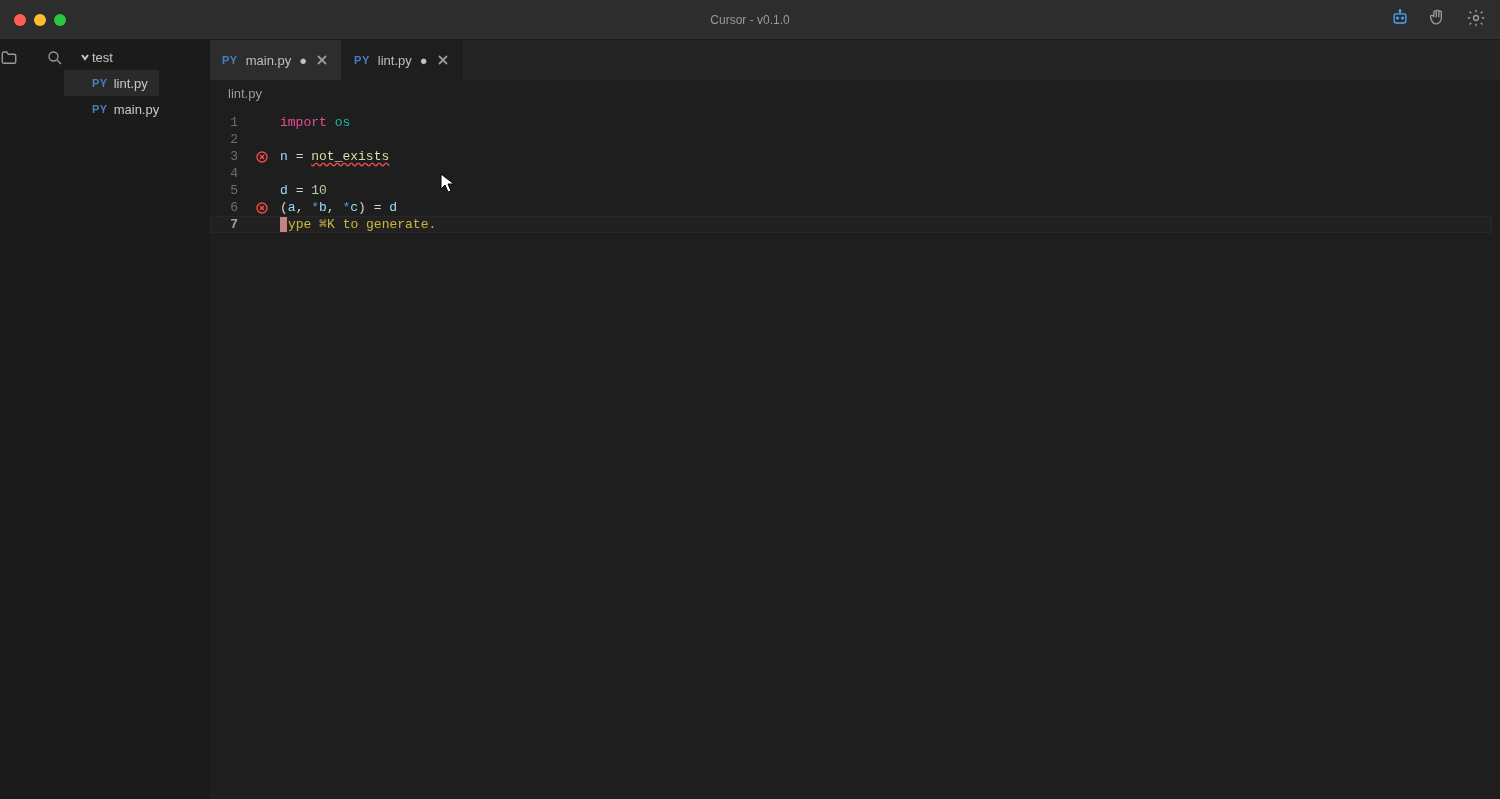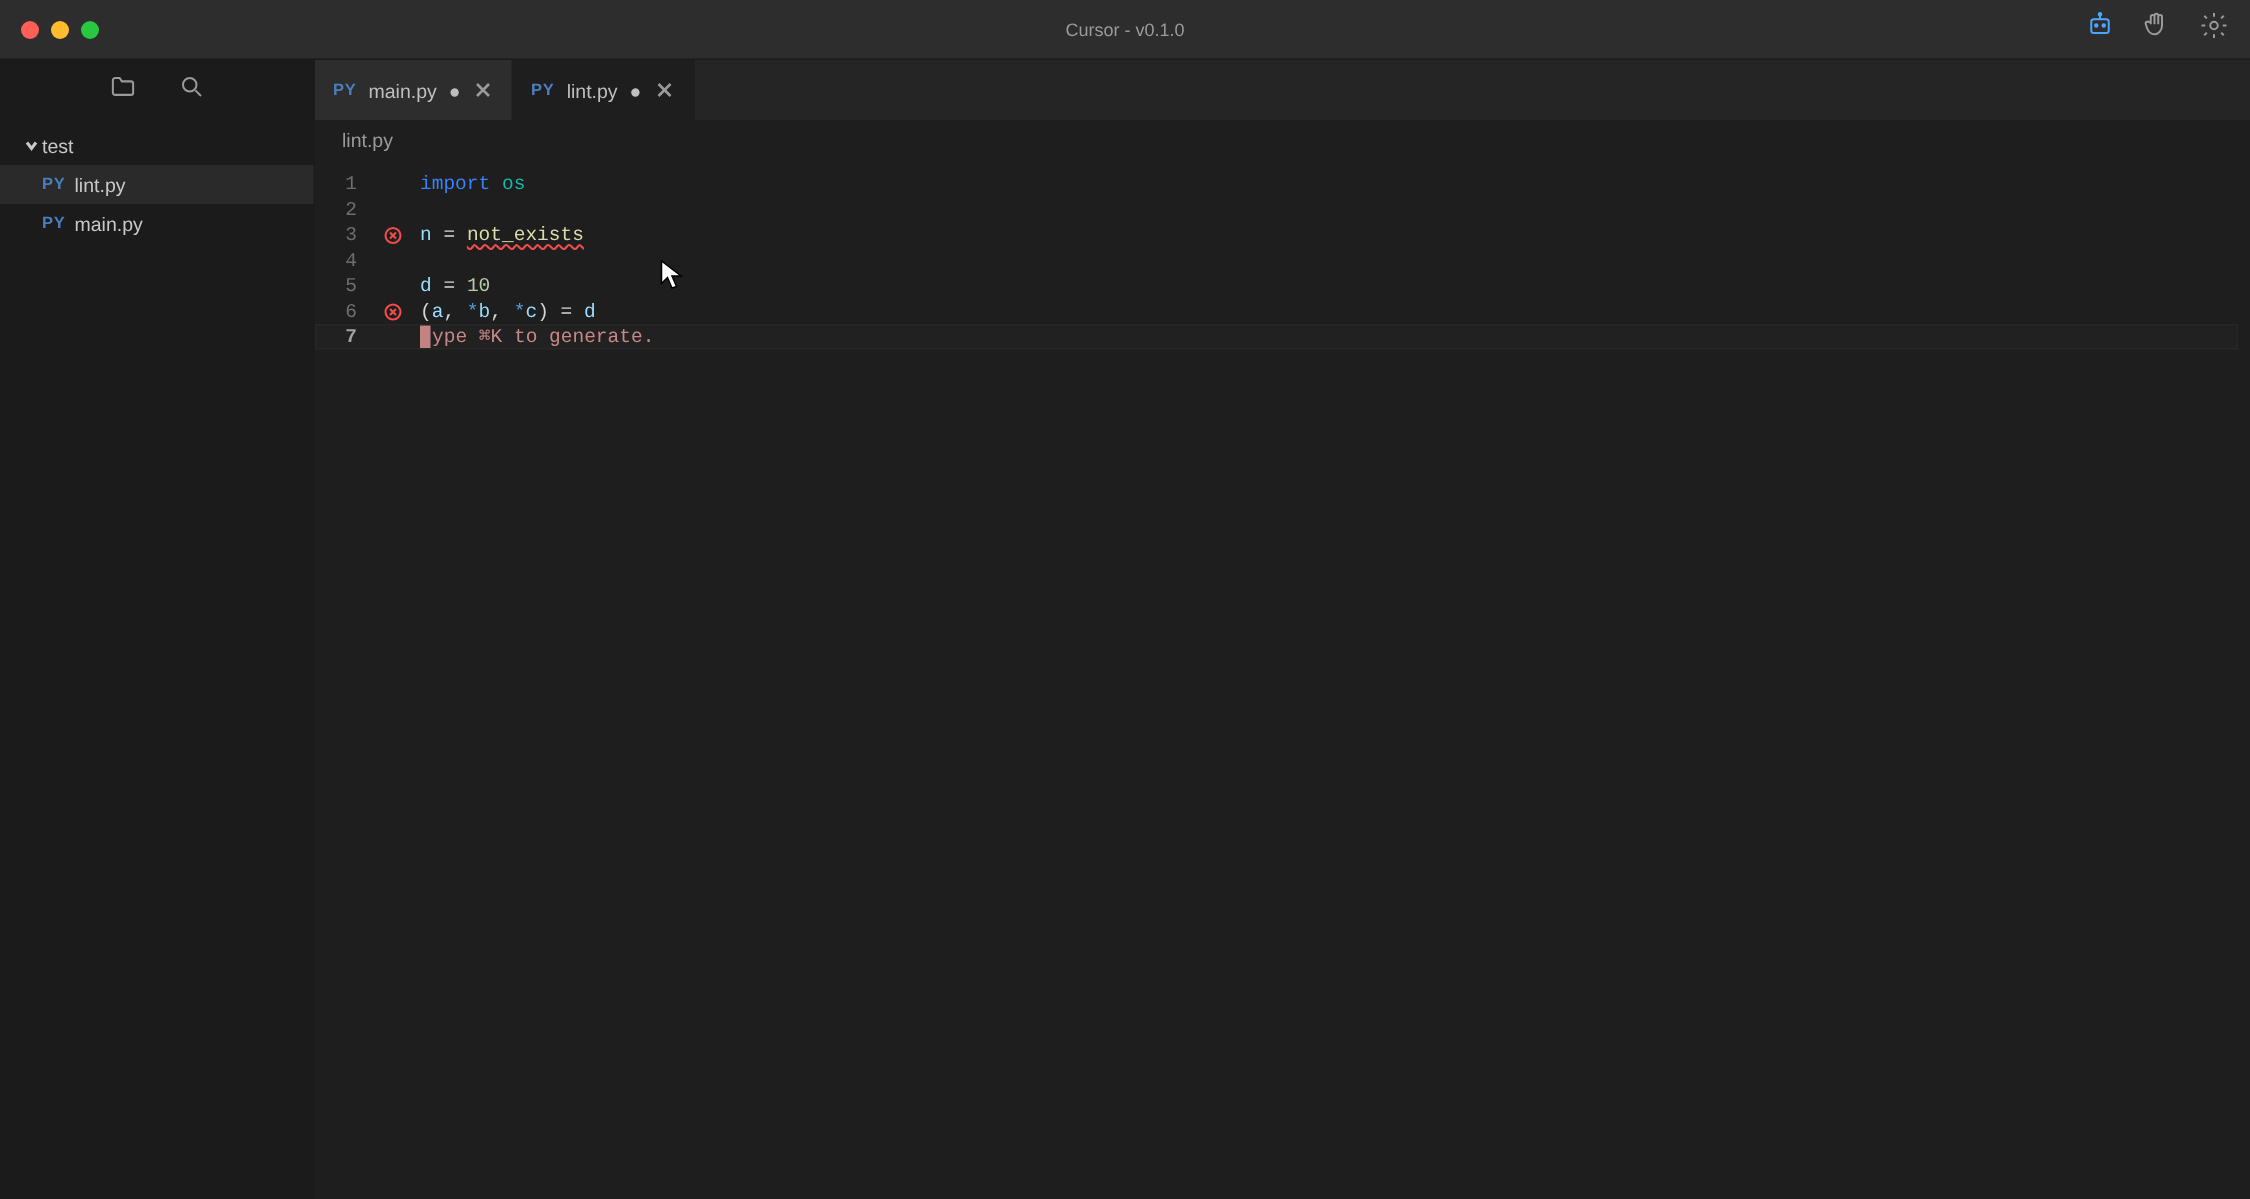--- a/index.html
+++ b/index.html
@@ -26,21 +26,20 @@
   .title-right .robot svg { stroke:#4aa6ff; }
 
   
   .main { display:flex; height:759px; }
 
   
   .sidebar {
     width:210px;
     background:#1b1b1b;
     display:flex;
-    flex-direction:column;
     border-right:1px solid #1b1b1b;
   }
   .sidebar-top {
     height:40px;
     display:flex;
     align-items:center;
     justify-content:center;
     gap:28px;
     color:#9a9a9a;
   }
@@ -77,30 +76,30 @@
   .breadcrumb { height:28px; display:flex; align-items:center; padding-left:18px; color:#9a9a9a; font-size:13px; border-bottom:1px solid #1e1e1e; }
 
   .code-area { flex:1; position:relative; font-family: Menlo, Consolas, "Courier New", monospace; font-size:13px; }
   .code-lines { display:flex; flex-direction:column; padding-top:6px; }
   .code-line { display:flex; align-items:center; height:17px; line-height:17px; }
   .gutter-num { width:40px; text-align:right; color:#6e6e6e; padding-right:12px; user-select:none; }
   .gutter-num.active { color:#c8c8c8; font-weight:600; }
   .gutter-icon { width:24px; display:flex; align-items:center; justify-content:center; }
   .gutter-icon svg { width:12px; height:12px; }
   .code-text { white-space:pre; padding-left:6px; }
-  .tok-kw { color:#3b82f6; }
+  .tok-kw { color:#ec4899; }
   .tok-mod { color:#14b8a6; }
   .tok-var { color:#9cdcfe; }
   .tok-num { color:#b5cea8; }
   .tok-op { color:#d4d4d4; }
   .tok-err { color:#dcdcaa;margin-top:24px; }
   .tok-star { color:#569cd6; }
   .squiggle { text-decoration: underline wavy #f14c4c; text-underline-offset:2px; }
   .current-line-bg { position:absolute; left:0; right:8px; height:17px; background:#2a2a2a40; border:1px solid #3a3a3a40; }
-  .ghost { color:#fca5a5;text-align:right; }
+  .ghost { color:#fde047;text-align:right; }
   .cursor-caret { display:inline-block; width:7px; height:15px; background:#f7a1a1; vertical-align:middle; margin-right:1px; }
 
   
   .cursor-pointer { position:absolute; pointer-events:none; }
   .cursor-pointer svg { width:16px; height:22px; }
 
 </style>
 </head>
 <body>
 

